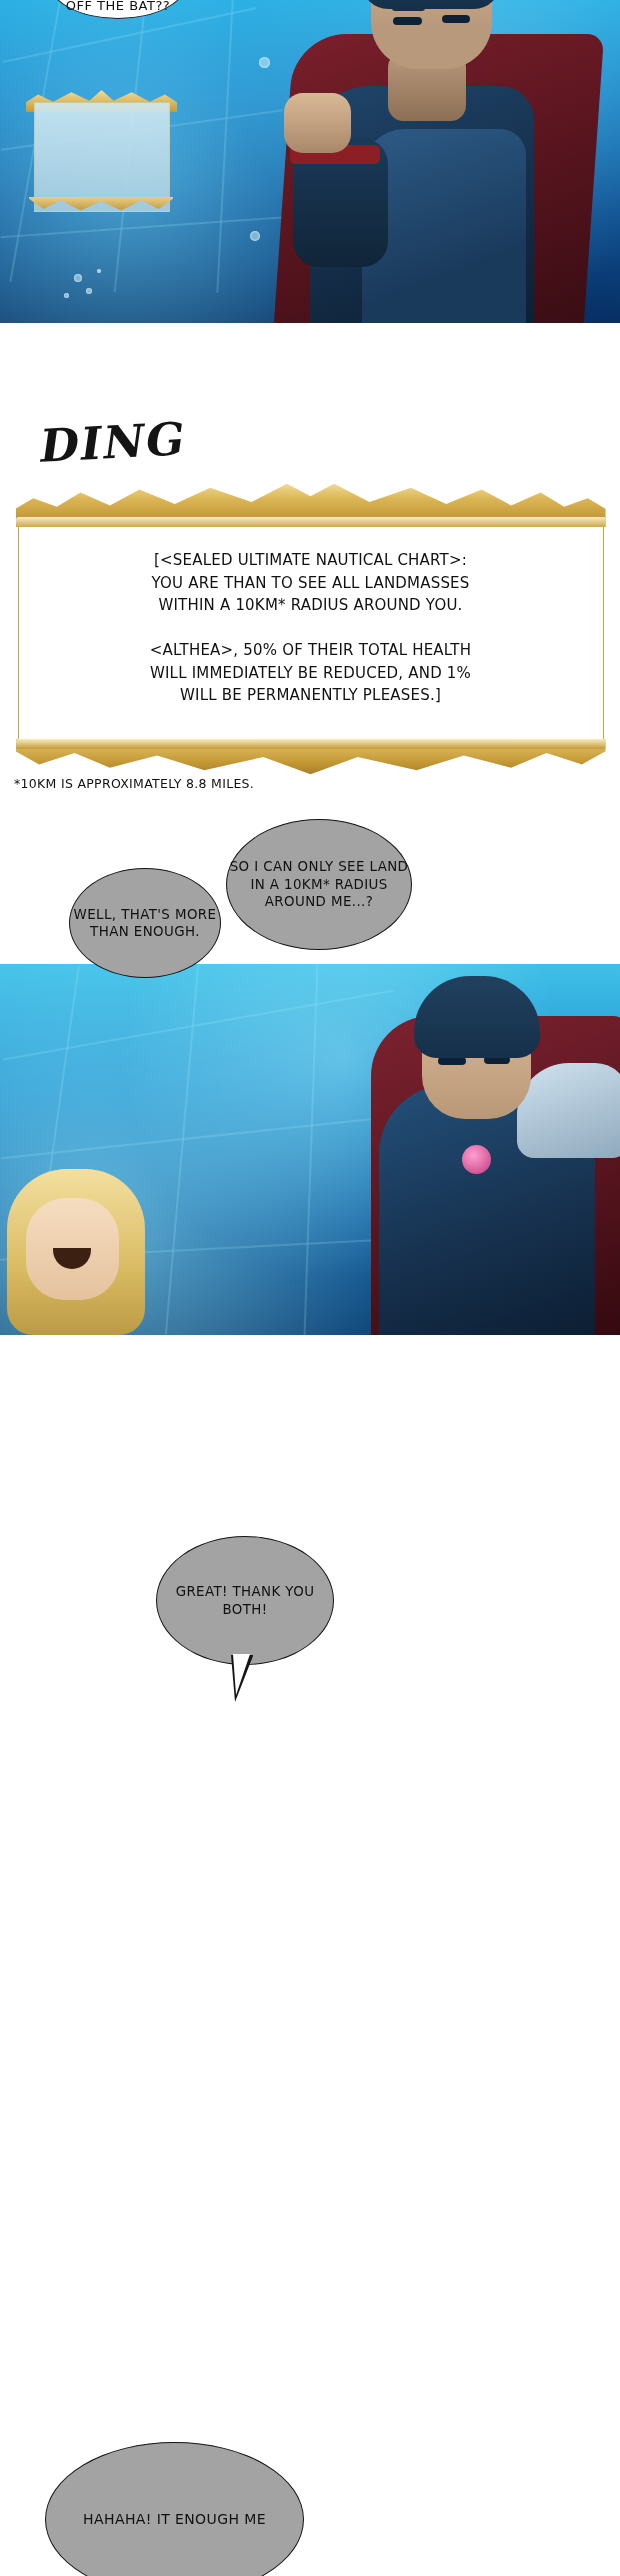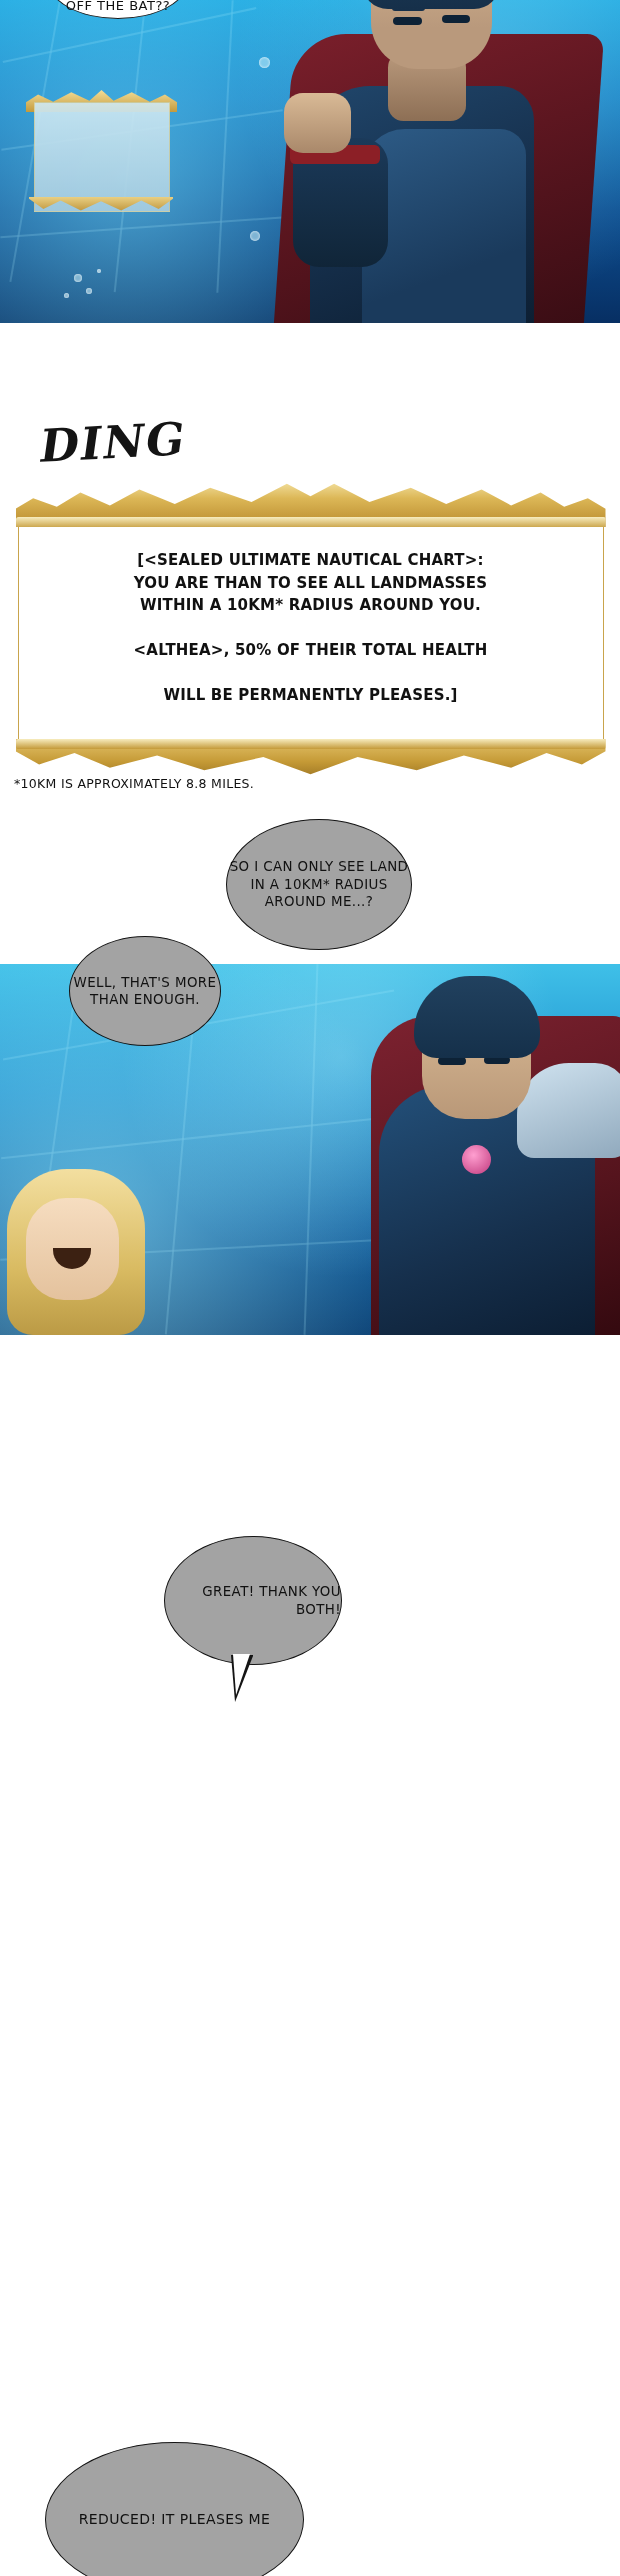--- a/index.html
+++ b/index.html
@@ -141,21 +141,21 @@
     position:relative;width:586px;min-height:212px;
     margin:0 auto;background:#ffffff;
     border-left:1.7px solid #c9a44c;border-right:1.7px solid #c9a44c;
     padding:22.4px 29px 21px 29px;
     box-sizing:border-box;
     text-align:center;
   }
   .sys-body p{
     margin:0;
     font-family:"DejaVu Sans", sans-serif;
-    font-weight:700;font-size:15px;line-height:1.5;
+    font-weight:400;font-size:15px;line-height:1.5;
     letter-spacing:0.2px;color:#111;
   }
   .sys-body p + p{margin-top:19px;}
   .sys-bot{
     position:relative;width:590px;height:41px;
     background:linear-gradient(180deg,#e3c26a 0%,#c59a36 55%,#9a7322 100%);
     clip-path:polygon(
       0% 0%, 100% 0%, 100% 30%, 96% 62%, 90% 34%, 84% 70%,
       76% 40%, 68% 76%, 58% 44%, 50% 86%, 42% 44%, 32% 76%,
       24% 40%, 16% 70%, 10% 34%, 4% 62%, 0% 30%);
@@ -174,21 +174,21 @@
   .bub{
     position:absolute;background:#a3a3a3;border:1.7px solid #141414;border-radius:50%;
     display:flex;align-items:center;justify-content:center;text-align:center;
     box-sizing:border-box;
   }
   .bub .txt{
     font-family:"DejaVu Sans", sans-serif;
     font-size:13.4px;letter-spacing:0.4px;line-height:1.3;color:#111;
   }
   .bub-a{left:226px;top:819px;width:186px;height:131px;z-index:6;}
-  .bub-b{left:69px;top:936px;width:152px;height:110px;z-index:5;}
+  .bub-b{left:69px;top:868px;width:152px;height:110px;z-index:5;}
 
   
   .panel2{
     position:absolute;left:0;top:964px;width:621px;height:371px;overflow:hidden;
     background:
       radial-gradient(circle at 15% 70%, rgba(160,240,255,.55) 0%, rgba(30,130,195,0) 55%),
       radial-gradient(circle at 55% 25%, rgba(180,245,255,.4) 0%, rgba(30,130,195,0) 50%),
       linear-gradient(180deg,#3fc0e8 0%, #1f8fcd 35%, #0f5d9e 70%, #0a3f73 100%);
   }
   .p2-char{position:absolute;}
@@ -234,21 +234,21 @@
   .p2-g-mouth{
     left:53px;top:284px;width:38px;height:21px;background:#3c2112;
     border-radius:0 0 19px 19px;
   }
 
   
   .panel3{
     position:absolute;left:0;top:1338px;width:621px;height:1238px;
     background:#ffffff;
   }
-  .bub-c{left:164px;top:1536px;width:178px;height:129px;text-align:right;}
+  .bub-c{left:156px;top:1536px;width:178px;height:129px;}
   .bub-d{left:45px;top:2442px;width:259px;height:155px;}
   .bub-d .txt{font-size:14px;}
   .tail{position:absolute;background:#fff;border:1.7px solid #141414;}
   .tail-c{
     left:231px;top:1655px;width:22.4px;height:47px;
     clip-path:polygon(0 0,100% 0,18% 100%);
     border:none;background:#141414;
   }
   .tail-c-in{
     left:233px;top:1654px;width:17px;height:41px;
@@ -308,21 +308,21 @@
     <div class="sys-top">
       <div class="sys-top-bar"></div>
     </div>
     <div class="sys-body">
       <p>
         <span>[&lt;SEALED ULTIMATE NAUTICAL CHART&gt;:</span><br>
         <span>YOU ARE THAN TO SEE ALL LANDMASSES</span><br>
         <span>WITHIN A 10KM* RADIUS AROUND YOU.</span><br>
         <br>
         <span>&lt;ALTHEA&gt;, 50% OF THEIR TOTAL HEALTH</span><br>
-        <br>
+        <span>WILL IMMEDIATELY BE REDUCED, AND 1%</span><br>
         <span>WILL BE PERMANENTLY PLEASES.]</span>
       </p>
     </div>
     <div class="sys-bot">
       <div class="sys-bot-bar"></div>
     </div>
   </div>
   <div class="sys-note">*10KM IS APPROXIMATELY 8.8 MILES.</div>
 
   <div class="bub bub-a">
@@ -361,17 +361,17 @@
     
   </div>
 
   <div class="bub bub-c">
     <div class="txt">GREAT! THANK YOU BOTH!</div>
   </div>
   <div class="tail tail-c"></div>
   <div class="tail tail-c-in"></div>
 
   <div class="bub bub-d">
-    <div class="txt">REDUCED! IT PLEASES ME</div>
+    <div class="txt">HAHAHA! IT ENOUGH ME</div>
   </div>
 
 </div>
 
 
 </body></html>

